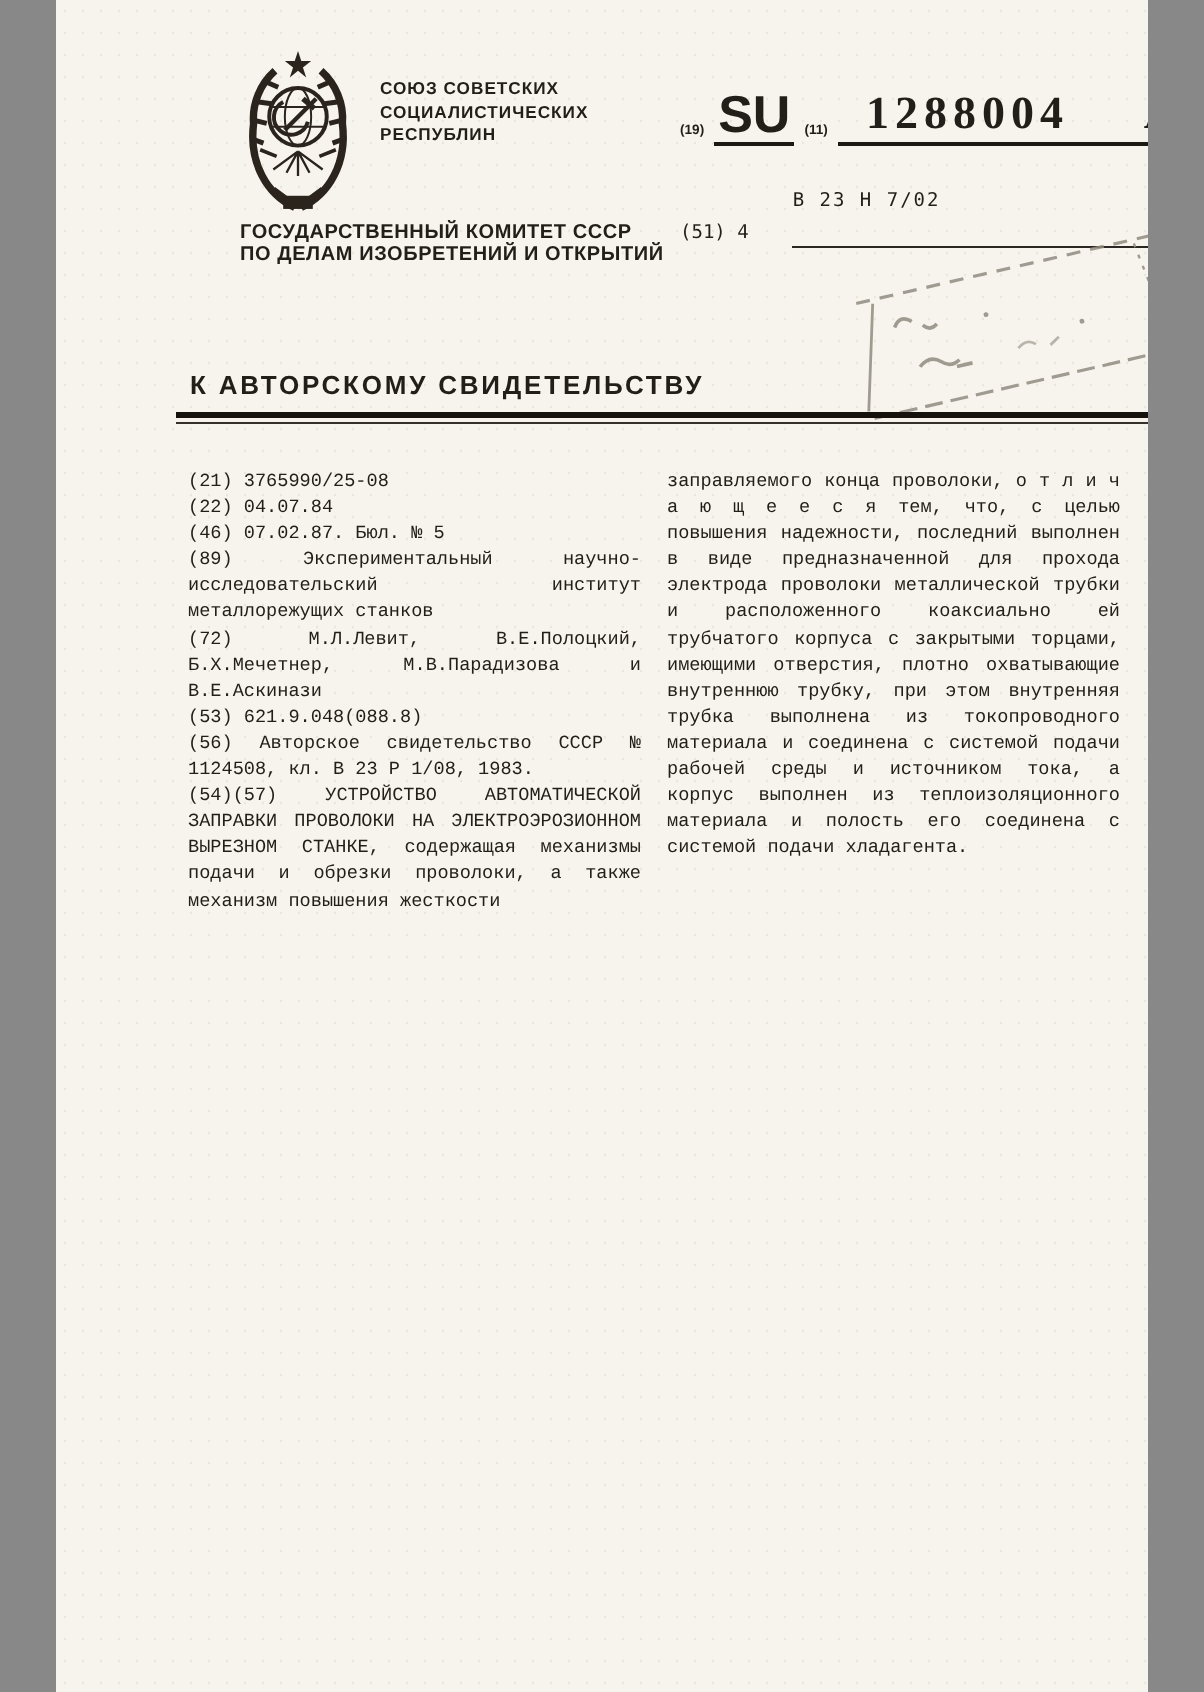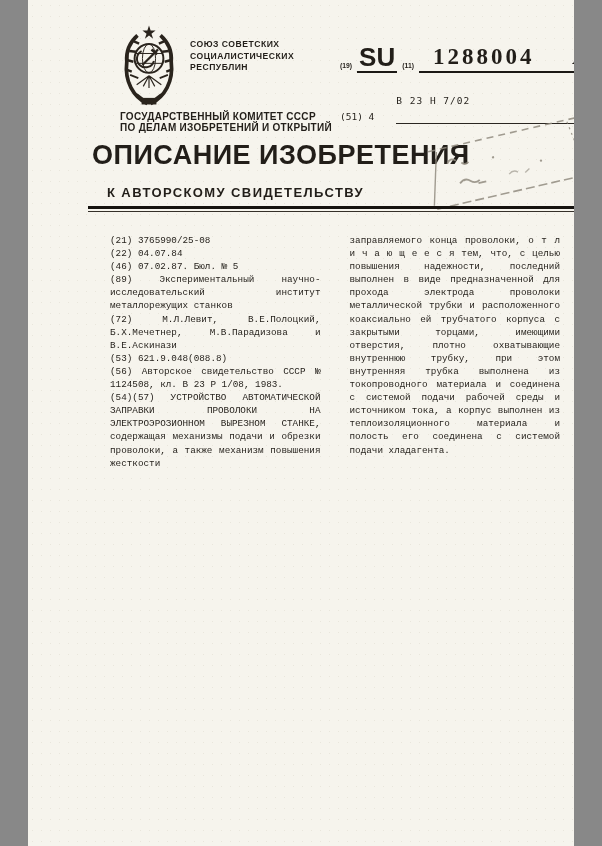--- a/index.html
+++ b/index.html
@@ -46,36 +46,36 @@
   .committee{
     position:absolute;left:92px;top:111px;
     font-weight:bold;font-size:10px;line-height:11px;letter-spacing:.3px;
   }
   .page-title{
     position:absolute;left:64px;top:140px;
     font-weight:bold;font-size:27px;letter-spacing:.5px;
   }
   .page-subtitle{
     position:absolute;left:67px;top:185px;
-    font-weight:bold;font-size:13px;letter-spacing:1.4px;margin-left:12px;
+    font-weight:bold;font-size:13px;letter-spacing:1.4px;
   }
   .stamp{position:absolute;left:382px;top:94px;width:196px;height:132px;opacity:.85;}
   .rule{
     position:absolute;left:60px;top:206px;width:528px;height:2px;
     border-top:3px solid #15120e;border-bottom:1px solid #35302a;
   }
   
   .body-cols{
     position:absolute;left:66px;top:234px;width:466px;
     display:flex;gap:13px;
     font-family:"Liberation Mono", monospace;
     font-size:9.3px;line-height:13.1px;
     text-align:justify;
   }
-  .body-cols .col{flex:1;min-width:0;margin-left:16px;}
+  .body-cols .col{flex:1;min-width:0;}
   .body-cols p{margin:0;}
   
   .side-code{
     position:absolute;left:590px;top:405px;
     transform:rotate(90deg);transform-origin:0 0;
     display:flex;align-items:flex-end;gap:6px;white-space:nowrap;
   }
   .side-code .tiny-label{font-size:6.5px;padding-bottom:3px;}
   .side-country{
     font-weight:bold;font-size:19px;line-height:1;
@@ -130,21 +130,20 @@
   <div class="ipc-line">
     <span class="ipc-label">(51) 4</span>
     <span class="ipc-class">В 23 Н 7/02</span>
   </div>
 
   <div class="committee">
     <div>ГОСУДАРСТВЕННЫЙ КОМИТЕТ СССР</div>
     <div>ПО ДЕЛАМ ИЗОБРЕТЕНИЙ И ОТКРЫТИЙ</div>
   </div>
 
-  <div class="page-title">ОПИСАНИЕ ИЗОБРЕТЕНИЯ</div>
   <div class="page-subtitle">К АВТОРСКОМУ СВИДЕТЕЛЬСТВУ</div>
 
   <svg class="stamp" viewBox="0 0 196 132">
     <g transform="rotate(-13 98 66)" stroke="#928c80" fill="none">
       <path d="M22,40 H172" stroke-width="1.6" stroke-dasharray="7 5"></path>
       <path d="M18,98 H174" stroke-width="1.6" stroke-dasharray="9 4"></path>
       <path d="M16,94 L30,42" stroke-width="1.4"></path>
       <path d="M164,42 L172,94" stroke-width="1.2" stroke-dasharray="2 4"></path>
       <path d="M38,56 q4,-6 9,-1 M52,58 q3,4 7,1" stroke-width="1.8"></path>
       <path d="M46,78 q6,-5 11,0 q4,4 9,1 M64,82 h8" stroke-width="1.8"></path>

